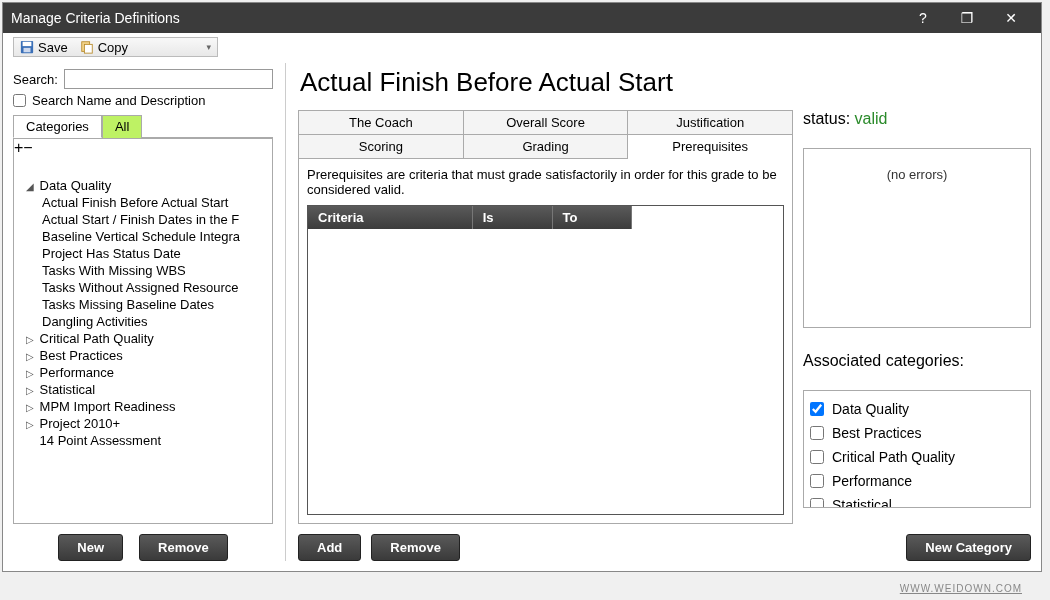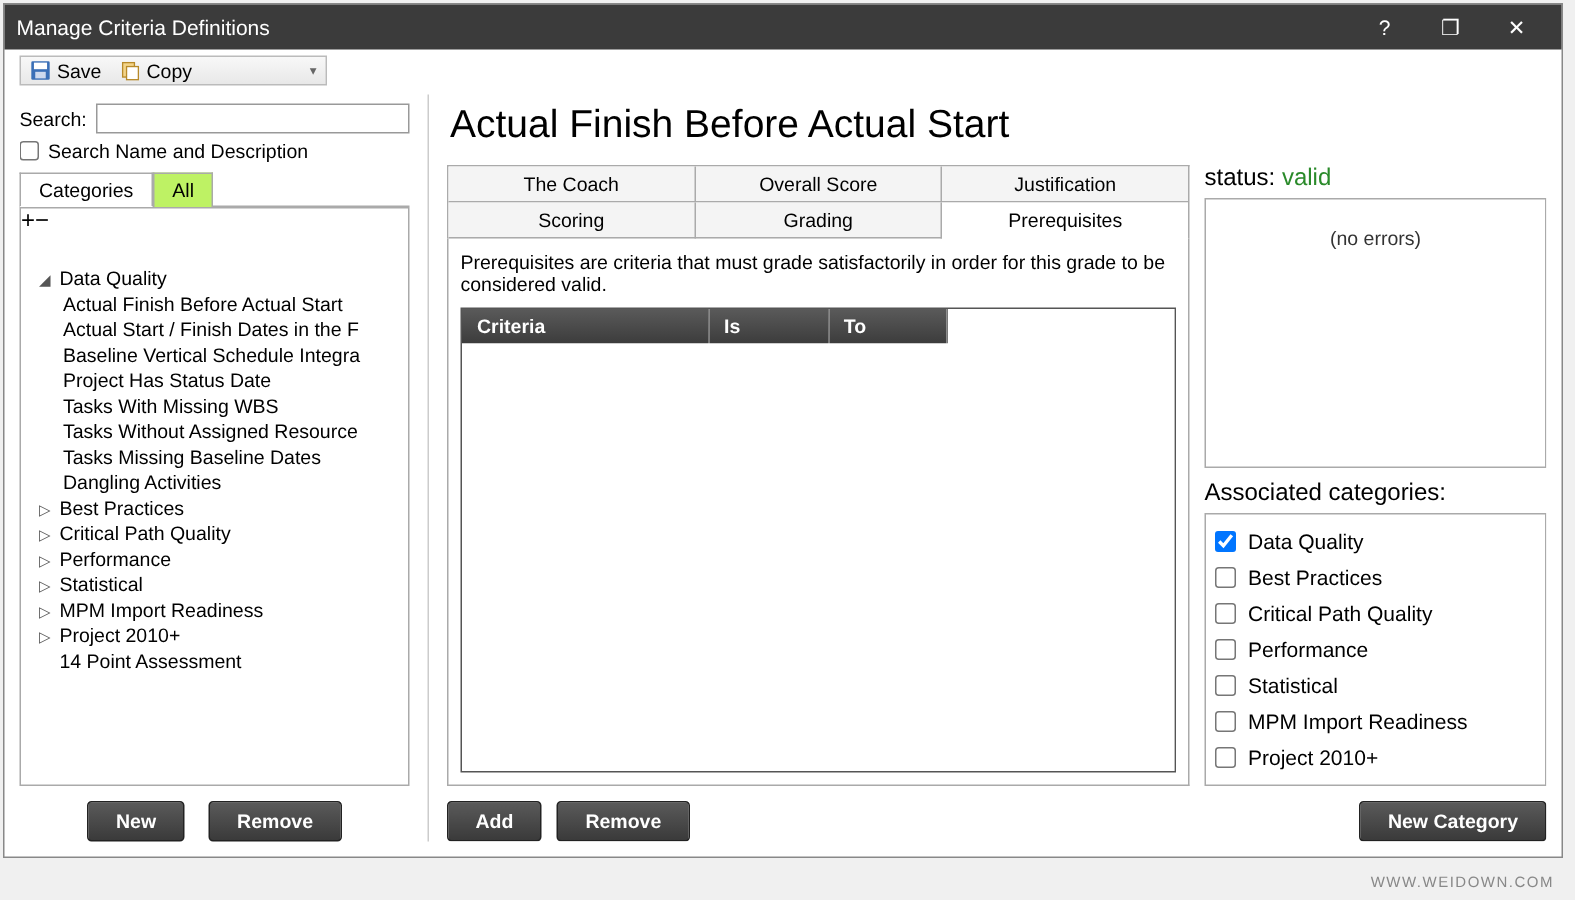--- a/index.html
+++ b/index.html
@@ -60,33 +60,33 @@
 .grid-head { display: flex; }
 .grid-head .gh { background: linear-gradient(#5a5a5a,#3c3c3c); color: #fff; font-size: 13px; font-weight: bold; padding: 4px 10px; border-right: 1px solid #777; }
 .grid-head .gh.c1 { flex: 2.2; }
 .grid-head .gh.c2 { flex: 0.9; }
 .grid-head .gh.c3 { flex: 0.9; }
 .grid-head .gh.sp { flex: 2; background: #fff; border: none; }
 .grid-body { flex: 1; background: #fff; }
 
 .center-buttons { display: flex; gap: 10px; margin-top: 10px; }
 
-.right { width: 228px; display: flex; flex-direction: column; gap: 4px; }
+.right { width: 228px; display: flex; flex-direction: column; gap: 20px; }
 .status-row { font-size: 16px; }
 .status-row .valid { color: #2a8a2a; }
 .errors-box { border: 1px solid #aaa; height: 180px; text-align: center; padding-top: 18px; font-size: 13px; color: #333; }
 
 .assoc-label { font-size: 16px; margin-top: 4px; }
 .assoc-box { border: 1px solid #aaa; flex: 1; overflow-y: scroll; padding: 6px 4px; }
 .assoc-box .arow { display: flex; align-items: center; font-size: 14px; padding: 4px 2px; }
 .assoc-box .arow input { margin-right: 8px; width: 14px; height: 14px; }
 
 .right-buttons { display: flex; justify-content: flex-end; margin-top: 6px; }
 
-.footer-credit { position: absolute; right: 14px; bottom: 6px; font-size: 10px; color: #888; letter-spacing: 1px; }
+.footer-credit { position: absolute; right: 28px; bottom: 6px; font-size: 10px; color: #888; letter-spacing: 1px; text-decoration: underline; }
 </style>
 </head>
 <body>
 
 <div class="window">
 
   <div class="titlebar">
     <span class="title">Manage Criteria Definitions</span>
     <div class="tbtn">?</div>
     <div class="tbtn">❐</div>
@@ -136,22 +136,22 @@
         <div class="tree" id="tree">
             <div class="node toplevel"><span class="tw">◢</span> Data Quality</div>
             <div class="node child">Actual Finish Before Actual Start</div>
             <div class="node child">Actual Start / Finish Dates in the F</div>
             <div class="node child">Baseline Vertical Schedule Integra</div>
             <div class="node child">Project Has Status Date</div>
             <div class="node child">Tasks With Missing WBS</div>
             <div class="node child">Tasks Without Assigned Resource</div>
             <div class="node child">Tasks Missing Baseline Dates</div>
             <div class="node child">Dangling Activities</div>
+            <div class="node toplevel"><span class="tw">▷</span> Critical Path Quality</div>
             <div class="node toplevel"><span class="tw">▷</span> Best Practices</div>
-            <div class="node toplevel"><span class="tw">▷</span> Critical Path Quality</div>
             <div class="node toplevel"><span class="tw">▷</span> Performance</div>
             <div class="node toplevel"><span class="tw">▷</span> Statistical</div>
             <div class="node toplevel"><span class="tw">▷</span> MPM Import Readiness</div>
             <div class="node toplevel"><span class="tw">▷</span> Project 2010+</div>
             <div class="node toplevel"><span class="tw">&nbsp;</span> 14 Point Assessment</div>
           </div>
       </div>
 
       <div class="left-buttons">
         <button class="darkbtn">New</button>

